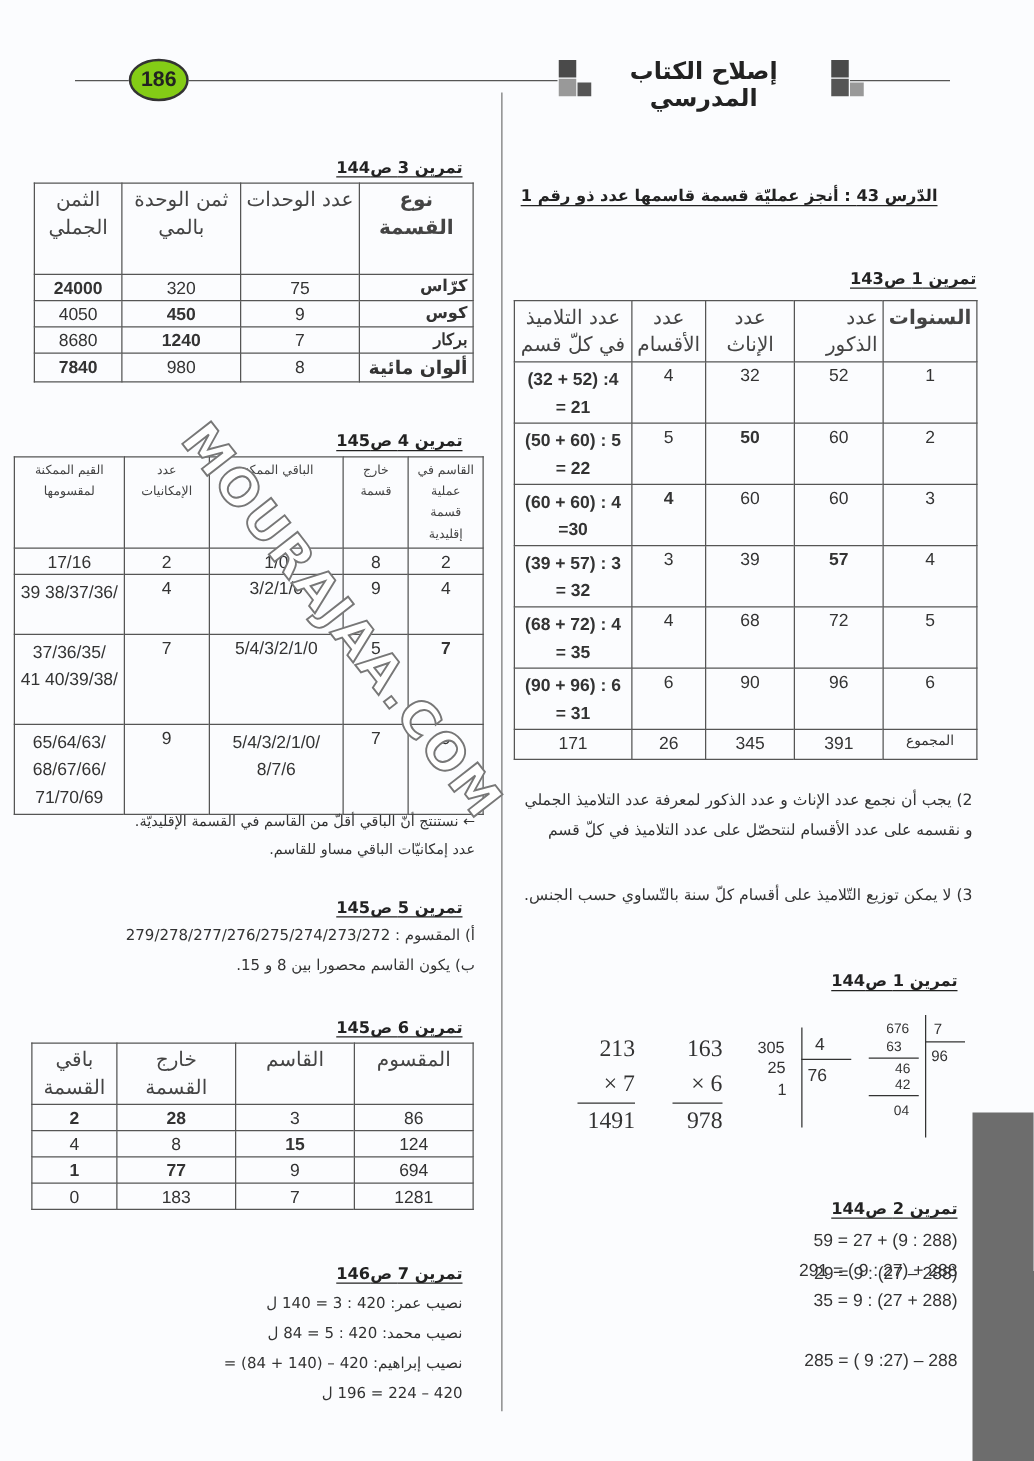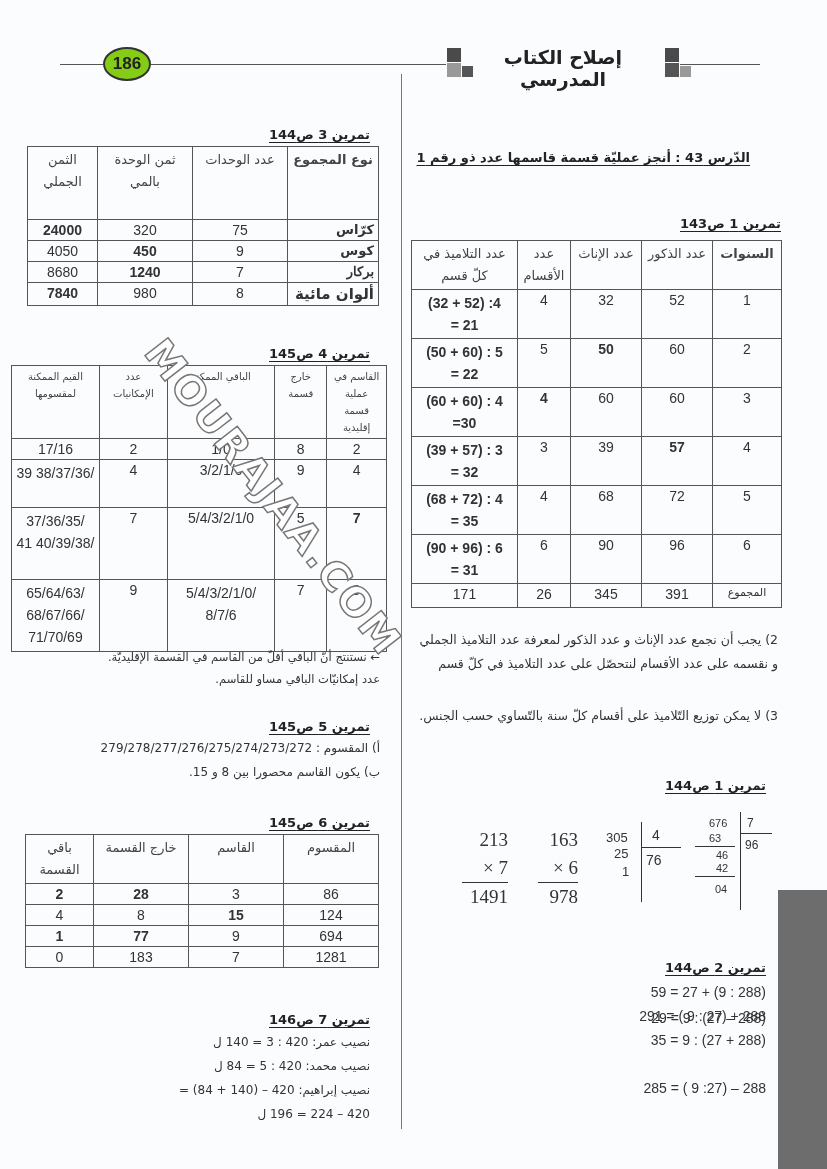--- a/index.html
+++ b/index.html
@@ -16,21 +16,21 @@
   .col-divider{position:absolute;left:401px;top:74px;width:1px;height:1055px;background:#777;}
   .side-tab{position:absolute;left:778px;top:890px;width:49px;height:279px;background:#6d6d6d;}
   .wm{position:absolute;left:172px;top:330px;transform:rotate(52deg);transform-origin:left top;
       font:bold 40px "DejaVu Sans",sans-serif;color:#fff;-webkit-text-stroke:1.5px #777;letter-spacing:2px;
       white-space:nowrap;}
   .sec-title{position:absolute;direction:rtl;font:bold 13px "DejaVu Sans",sans-serif;text-decoration:underline;
       text-underline-offset:3px;color:#222;white-space:nowrap;}
   table{border-collapse:collapse;position:absolute;direction:rtl;}
   td,th{border:1px solid #555;text-align:center;font-family:"Liberation Sans",sans-serif;font-size:14px;
       color:#333;padding:2px 4px;vertical-align:top;}
-  th{font-family:"DejaVu Sans",sans-serif;font-size:13px;font-weight:normal;color:#444;line-height:22px;}
+  th{font-family:"DejaVu Sans",sans-serif;font-size:16px;font-weight:normal;color:#444;line-height:22px;}
   td.b{font-weight:bold;}
   .txt{position:absolute;direction:rtl;font-family:"DejaVu Sans",sans-serif;font-size:12.5px;color:#333;line-height:24px;}
   .mono{position:absolute;font-family:"Liberation Serif",serif;color:#333;}
   .eq{position:absolute;font-family:"Liberation Sans",sans-serif;font-size:14px;color:#333;white-space:nowrap;}
 </style>
 </head>
 <body>
 
 <div class="hdr-line" style="left:60px;width:43px;"></div>
 <div class="hdr-line" style="left:151px;width:295px;"></div>
@@ -47,21 +47,21 @@
 <div class="col-divider"></div>
 <div class="side-tab"></div>
 
 <div class="sec-title" style="right:77px;top:150px;font-size:13px;">الدّرس 43 : أنجز عمليّة قسمة قاسمها عدد ذو رقم 1</div>
 
 <div class="sec-title" style="right:46px;top:216px;">تمرين 1 ص143</div>
 <table style="left:411px;top:240px;width:371px;">
   <tbody>
       <tr>
     <th style="width:60px;font-weight:bold;">السنوات</th>
-    <th style="width:62px;">عدد الذكور</th>
+    <th style="width:62px;text-align:right;">عدد الذكور</th>
     <th style="width:62px;">عدد الإناث</th>
     <th style="width:44px;">عدد الأقسام</th>
     <th>عدد التلاميذ في كلّ قسم</th>
   </tr>
   <tr style="height:48px;">
     <td>1</td>
     <td>52</td>
     <td>32</td>
     <td>4</td>
     <td class="b" style="line-height:22px;">
@@ -170,21 +170,21 @@
 <div class="eq" style="right:61px;top:984px;">59 = 27 + (9 : 288)</div>
 <div class="eq" style="right:61px;top:1008px;">291 = ( 9 : 27) + 288</div>
 <div class="eq" style="right:61px;top:1032px;">35 = 9 : (27 + 288)</div>
 <div class="eq" style="right:61px;top:1010px;">29 = 9 : (27 – 288)</div>
 <div class="eq" style="right:61px;top:1080px;">285 = ( 9 :27) – 288</div>
 
 <div class="sec-title" style="right:457px;top:127px;">تمرين 3 ص144</div>
 <table style="left:27px;top:146px;width:352px;">
   <tbody>
       <tr>
-    <th style="width:82px;font-weight:bold;">نوع المجموع</th>
+    <th style="width:82px;font-weight:bold;">نوع القسمة</th>
     <th style="width:86px;">عدد الوحدات</th>
     <th style="width:86px;height:68px;">ثمن الوحدة بالمي</th>
     <th>الثمن الجملي</th>
   </tr>
   <tr>
     <td style="font-family:'DejaVu Sans',sans-serif;font-weight:bold;font-size:13px;text-align:right;">كرّاس</td>
     <td>75</td>
     <td>320</td>
     <td class="b">24000</td>
   </tr>

